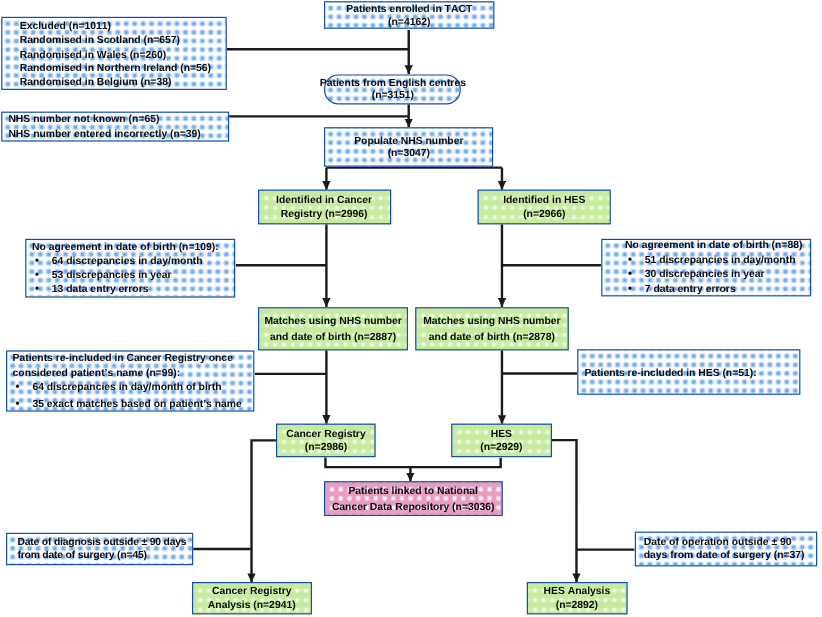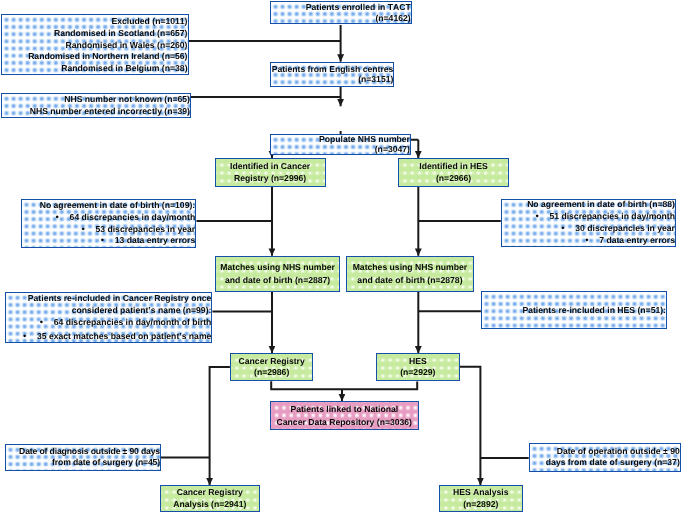--- a/index.html
+++ b/index.html
@@ -17,21 +17,21 @@
        background-repeat:repeat;}
   .box .line{display:block;white-space:nowrap;}
   .al-center{align-items:center;text-align:center;}
   .al-left{align-items:flex-start;text-align:left;}
   .bullet{display:inline-block;width:16.5px;text-indent:2.5px;font-size:9.5px;}
   .fill-blue{background-color:#ffffff;
      background-image:
        linear-gradient(to bottom, rgba(255,255,255,1) 0%, rgba(255,255,255,1) 12%, rgba(255,255,255,0.12) 38%, rgba(255,255,255,0.12) 62%, rgba(255,255,255,1) 88%, rgba(255,255,255,1) 100%),
        linear-gradient(to right, rgba(240,247,254,1) 0%, rgba(240,247,254,1) 12%, rgba(95,158,232,1) 38%, rgba(95,158,232,1) 62%, rgba(240,247,254,1) 88%, rgba(240,247,254,1) 100%);
      background-size:7.05px 7.2px, 7.05px 7.2px;
-     background-position:1px 1.2px, 1px 1.2px;align-items:flex-end;}
+     background-position:1px 1.2px, 1px 1.2px;}
   .fill-green{background-color:#c6ea9e;
      background-image:
        linear-gradient(to bottom, rgba(198,234,158,1) 0%, rgba(198,234,158,1) 22%, rgba(198,234,158,0.12) 40%, rgba(198,234,158,0.12) 60%, rgba(198,234,158,1) 78%, rgba(198,234,158,1) 100%),
        linear-gradient(to right, rgba(206,238,173,1) 0%, rgba(206,238,173,1) 22%, rgba(251,255,246,1) 40%, rgba(251,255,246,1) 60%, rgba(206,238,173,1) 78%, rgba(206,238,173,1) 100%);
      background-size:7.35px 7.95px, 7.35px 7.95px;
      background-position:2.2px 2.2px, 2.2px 2.2px;}
   .fill-pink{background-color:#e79cc1;
      background-image:
        linear-gradient(to bottom, rgba(231,156,193,1) 0%, rgba(231,156,193,1) 16%, rgba(231,156,193,0.06) 38%, rgba(231,156,193,0.06) 62%, rgba(231,156,193,1) 84%, rgba(231,156,193,1) 100%),
        linear-gradient(to right, rgba(231,156,193,1) 0%, rgba(231,156,193,1) 16%, rgba(255,252,253,1) 38%, rgba(255,252,253,1) 62%, rgba(231,156,193,1) 84%, rgba(231,156,193,1) 100%);
@@ -78,25 +78,25 @@
   <span class="line">Randomised in Belgium (n=38)</span>
 </div>
 <div class="box fill-blue al-left" style="left:0.5px;top:93.1px;width:190.5px;height:24.5px;font-size:8.65px;line-height:12.30px;padding-left:5.5px;">
   <span class="line">NHS number not known (n=65)</span>
   <span class="line">NHS number entered incorrectly (n=39)</span>
 </div>
 <div class="box fill-blue al-center" style="left:270.4px;top:1.2px;width:141.3px;height:22.8px;font-size:8.65px;line-height:10.60px;">
   <span class="line">Patients enrolled in TACT</span>
   <span class="line">(n=4162)</span>
 </div>
-<div class="box fill-blue al-center" style="left:270.4px;top:61.8px;width:124px;height:25.4px;font-size:8.65px;line-height:10.60px;">
+<div class="box fill-blue al-center" style="left:270.4px;top:61.8px;width:114px;height:25.4px;font-size:8.65px;line-height:10.60px;border-radius:12px;">
   <span class="line">Patients from English centres</span>
   <span class="line">(n=3151)</span>
 </div>
-<div class="box fill-blue al-center" style="left:270.4px;top:105.9px;width:140.6px;height:21px;font-size:8.65px;line-height:10.60px;margin-top:28px;">
+<div class="box fill-blue al-center" style="left:270.4px;top:105.9px;width:140.6px;height:33px;font-size:8.65px;line-height:10.60px;">
   <span class="line">Populate NHS number</span>
   <span class="line">(n=3047)</span>
 </div>
 <div class="box fill-green al-center" style="left:214.5px;top:158.3px;width:111.2px;height:28.4px;font-size:8.65px;line-height:12.50px;">
   <span class="line">Identified in Cancer</span>
   <span class="line">Registry (n=2996)</span>
 </div>
 <div class="box fill-green al-center" style="left:361.9px;top:158.3px;width:111.4px;height:28.4px;font-size:8.65px;line-height:12.50px;margin-left:36px;">
   <span class="line">Identified in HES</span>
   <span class="line">(n=2966)</span>

